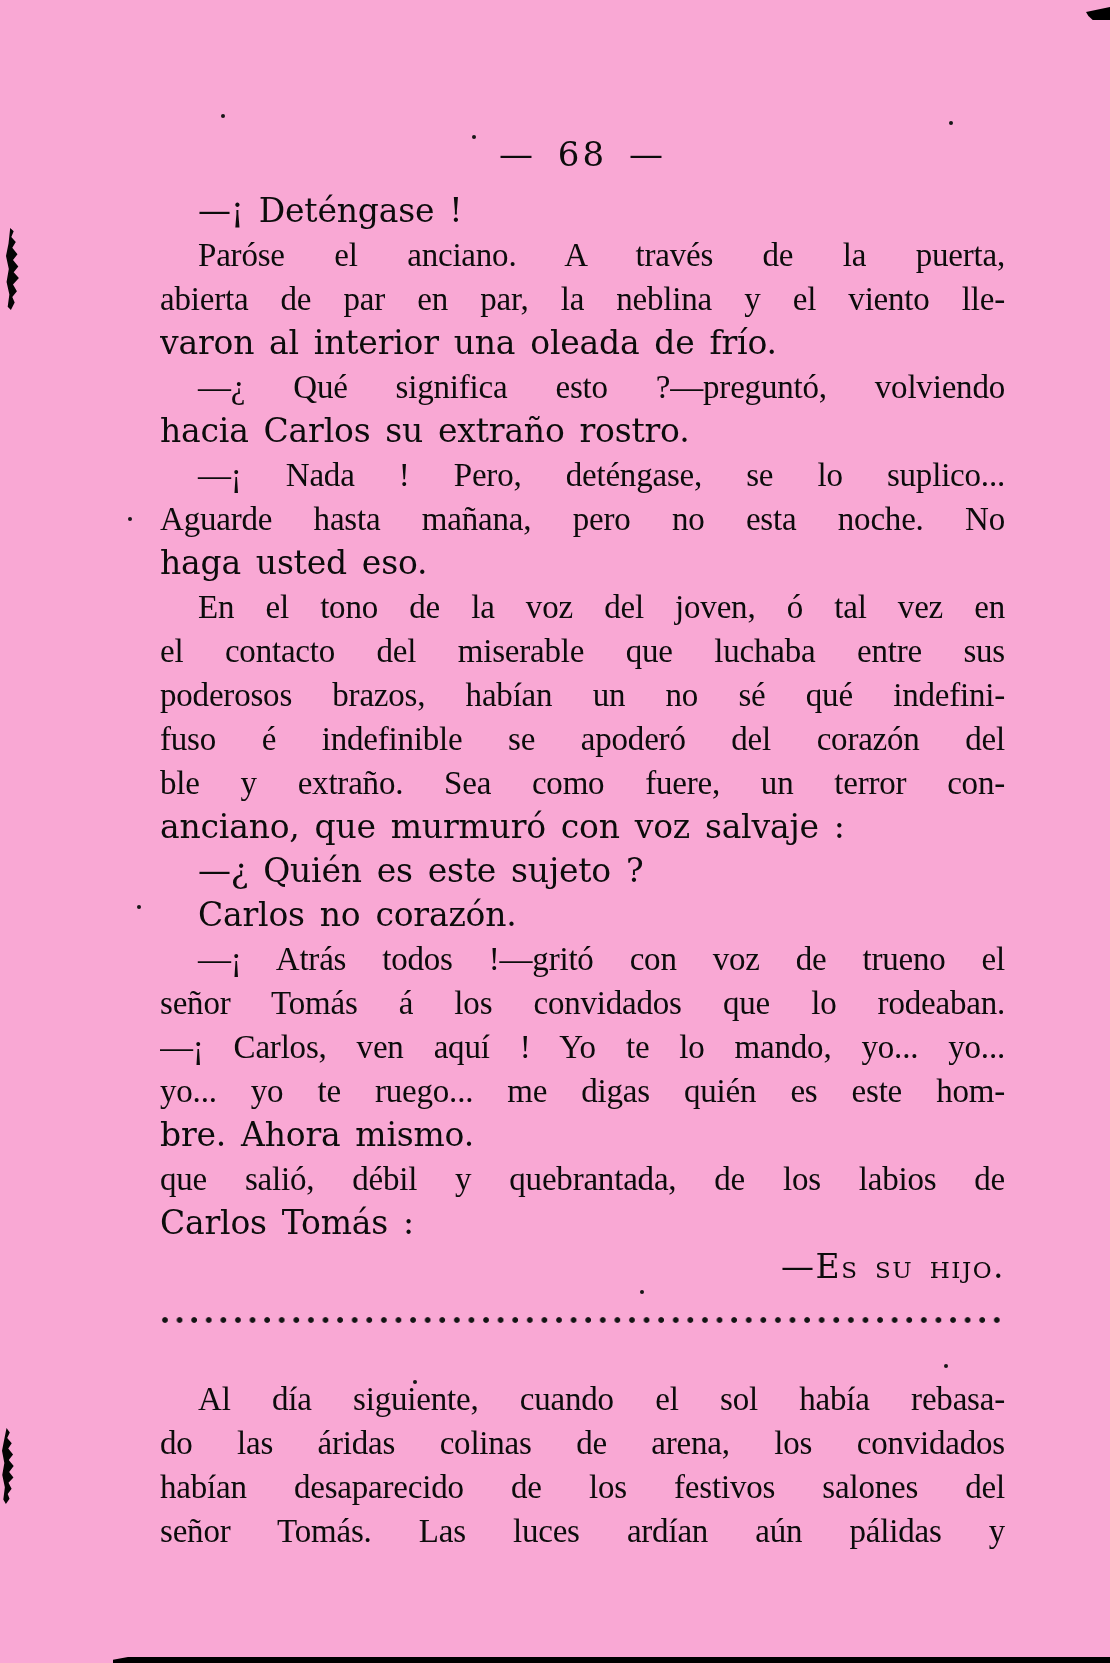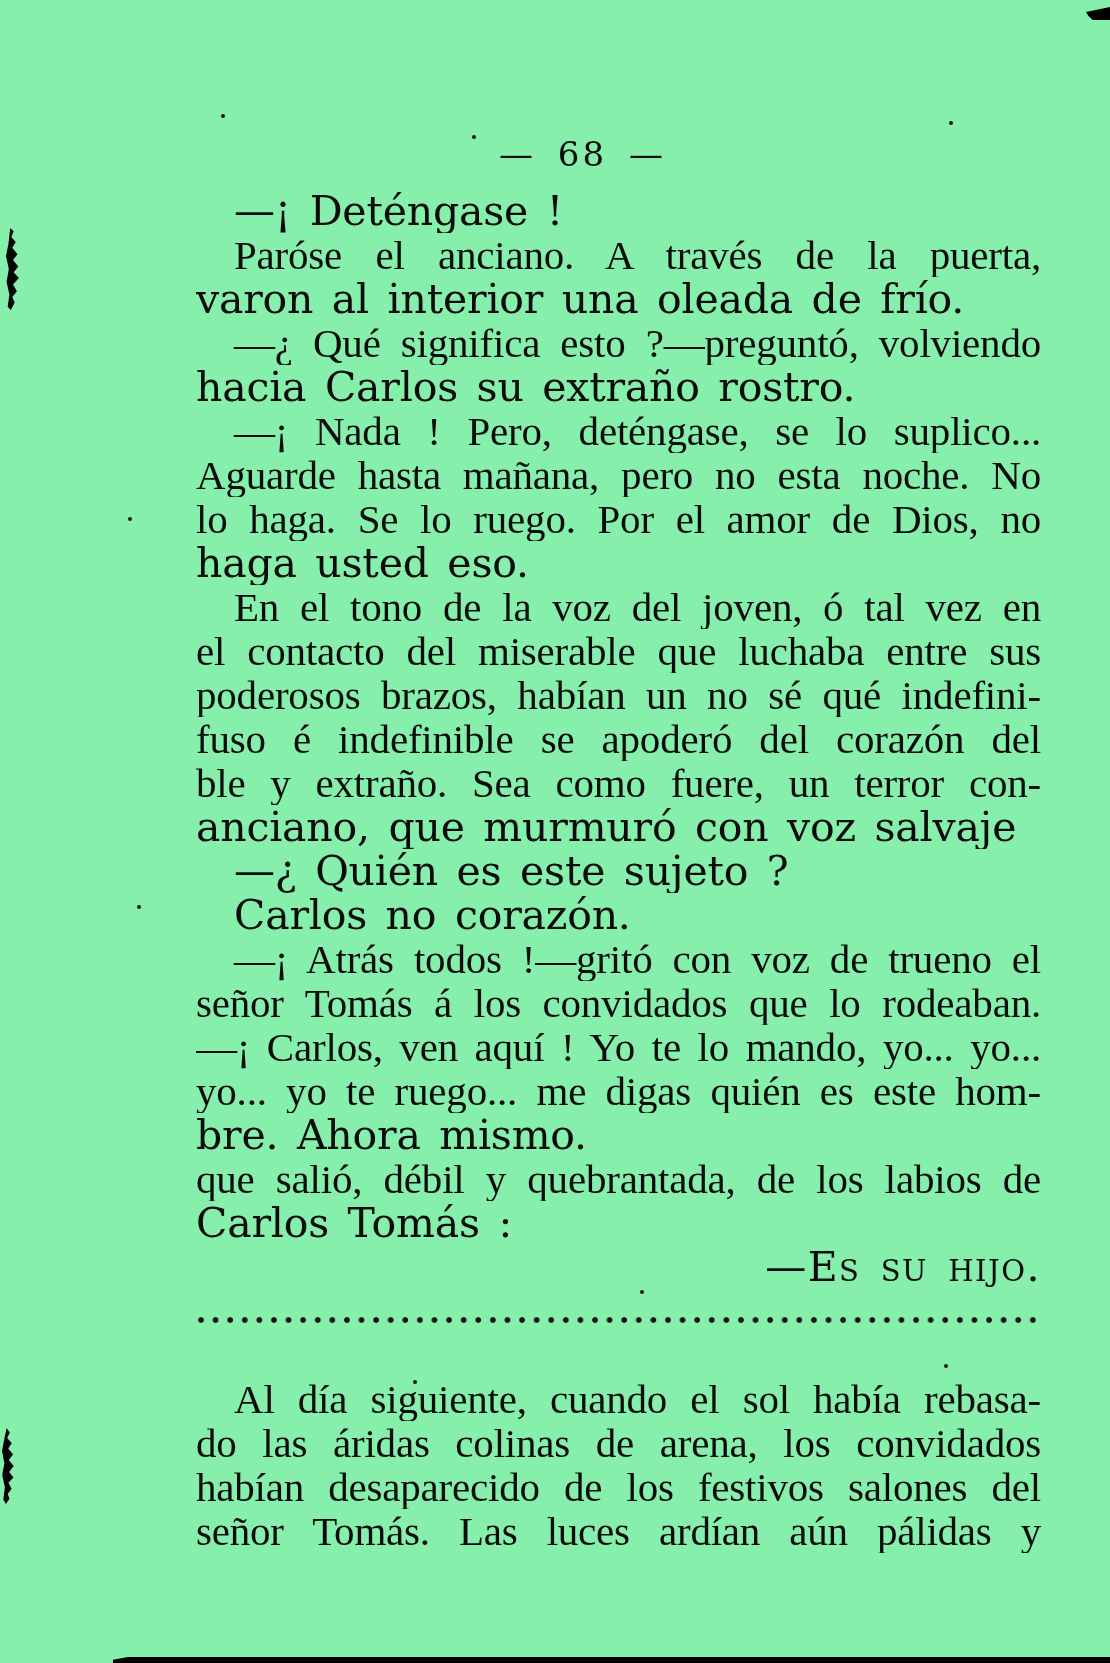--- a/index.html
+++ b/index.html
@@ -5,36 +5,35 @@
 <style>
   html, body { margin:0; padding:0; }
   body {
     width:1110px; height:1663px;
     background:#ffffff;
     position:relative;
     overflow:hidden;
     font-family:"DejaVu Serif", serif;
     color:#0c0c0c;
   }
-  .page { position:absolute; inset:0; background:#86efac; }
+  .page { position:absolute; inset:0; background:#f9a8d4; }
 
   .page-number {
     position:absolute; top:134px; left:160px; width:845px;
     text-align:center;
     font-size:34px; line-height:40px;
     letter-spacing:3px;
     word-spacing:8px;
   }
 
   .text-block {
     position:absolute; top:189px; left:160px; width:845px;
-    font-size:41px; line-height:44px;
+    font-size:33px; line-height:44px;
     word-spacing:0.14em;
     letter-spacing:-0.2px;
-    margin-left:36px;
   }
   .line { height:44px; overflow:hidden; text-align:left; }
   .line.just { text-align:justify; text-align-last:justify;font-family:Liberation Serif, serif; }
   .line.indent { text-indent:38px; }
   .line.sc { font-variant:small-caps; letter-spacing:1.5px;text-align:right; }
 
   .divider {
     height:10px; margin-top:26px; margin-bottom:52px;
     background-image:radial-gradient(circle at 5px 5px, #141414 2.4px, rgba(0,0,0,0) 3.3px);
     background-size:14.6px 10px;
@@ -70,26 +69,26 @@
 </head>
 <body>
 
 <div class="page">
 
   <div class="page-number">— 68 —</div>
 
   <div class="text-block">
       <div class="line indent">—¡ Deténgase !</div>
       <div class="line indent just">Paróse el anciano. A través de la puerta,</div>
+      <div class="line just">abierta de par en par, la neblina y el viento lle-</div>
       <div class="line">varon al interior una oleada de frío.</div>
       <div class="line indent just">—¿ Qué significa esto ?—preguntó, volviendo</div>
       <div class="line">hacia Carlos su extraño rostro.</div>
       <div class="line indent just">—¡ Nada ! Pero, deténgase, se lo suplico...</div>
       <div class="line just">Aguarde hasta mañana, pero no esta noche. No</div>
-      <div class="line just">lo haga. Se lo ruego. Por el amor de Dios, no</div>
       <div class="line">haga usted eso.</div>
       <div class="line indent just">En el tono de la voz del joven, ó tal vez en</div>
       <div class="line just">el contacto del miserable que luchaba entre sus</div>
       <div class="line just">poderosos brazos, habían un no sé qué indefini-</div>
       <div class="line just">fuso é indefinible se apoderó del corazón del</div>
       <div class="line just">ble y extraño. Sea como fuere, un terror con-</div>
       <div class="line">anciano, que murmuró con voz salvaje :</div>
       <div class="line indent">—¿ Quién es este sujeto ?</div>
       <div class="line indent">Carlos no corazón.</div>
       <div class="line indent just">—¡ Atrás todos !—gritó con voz de trueno el</div>

